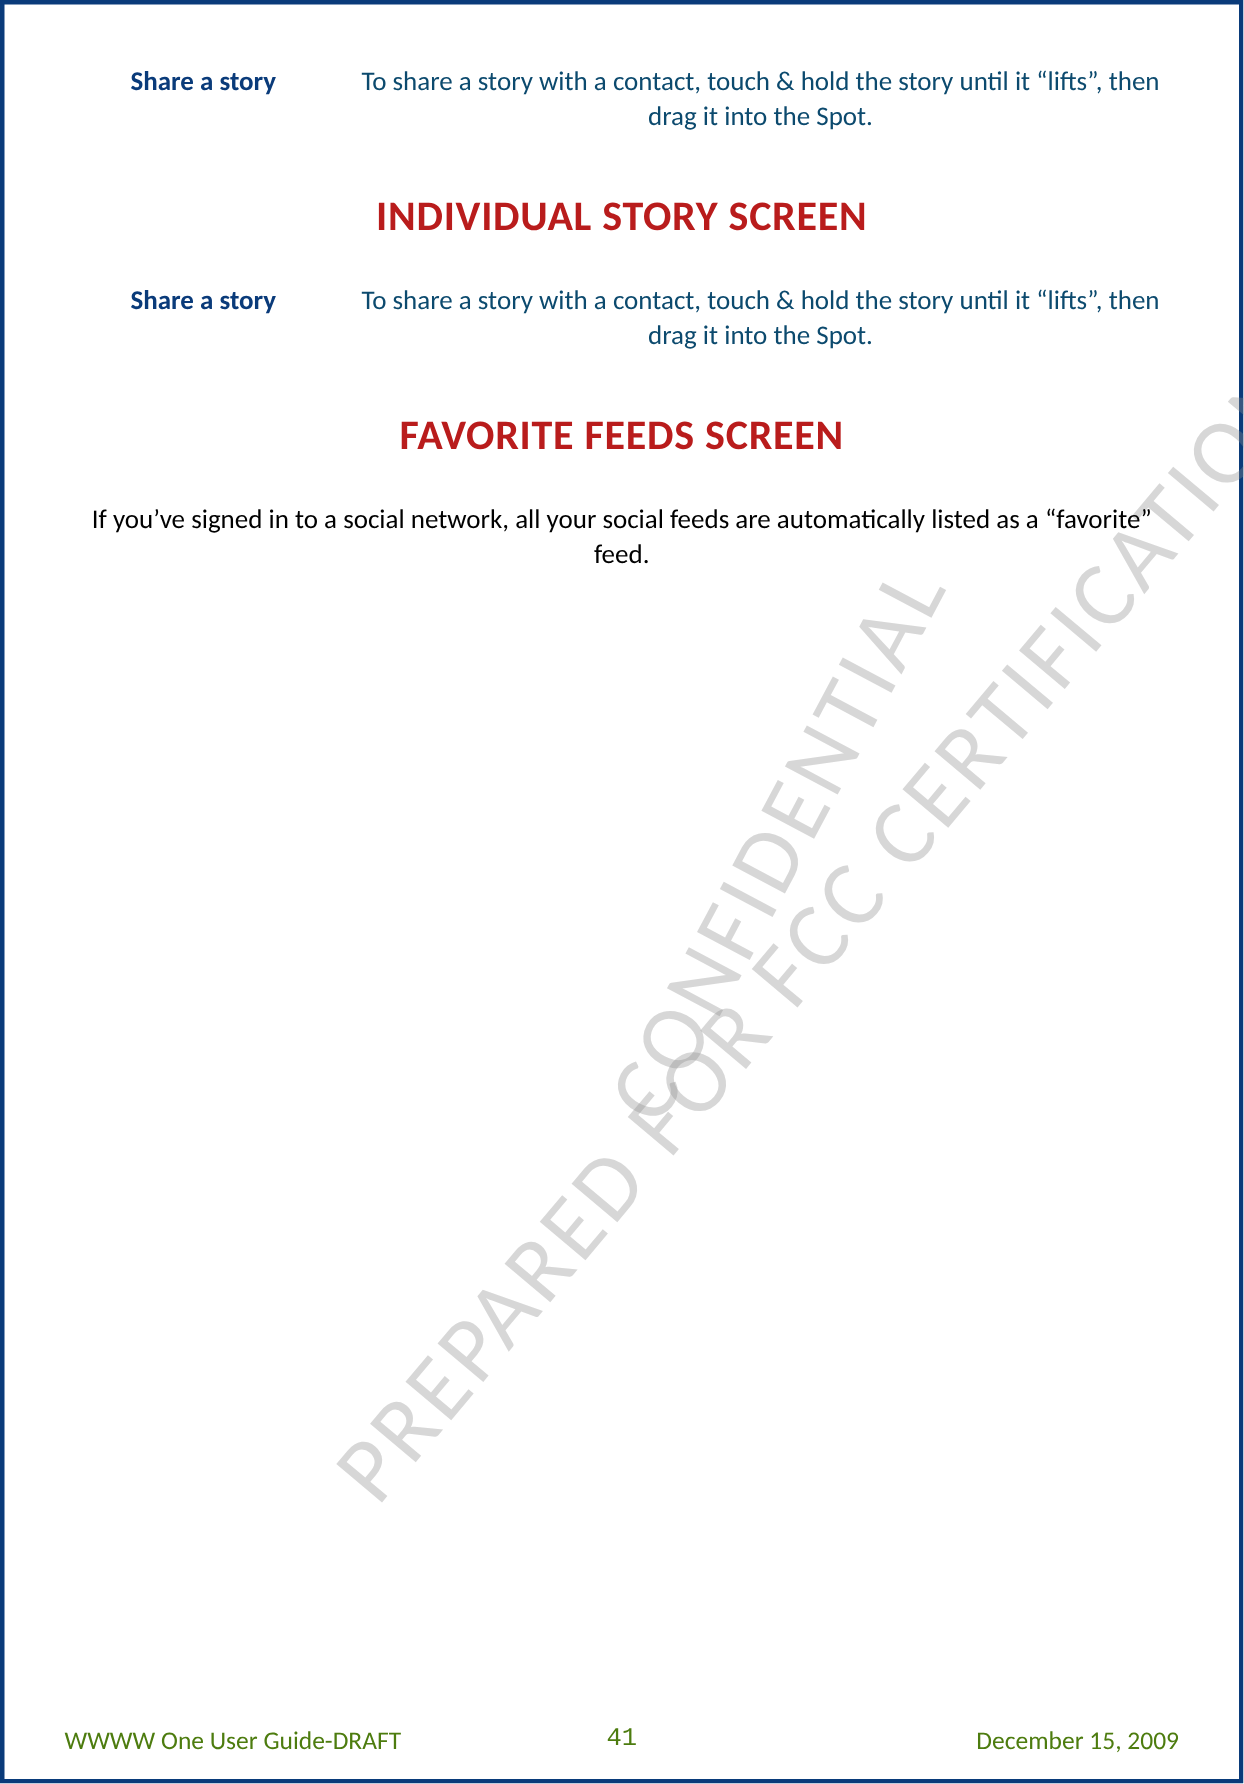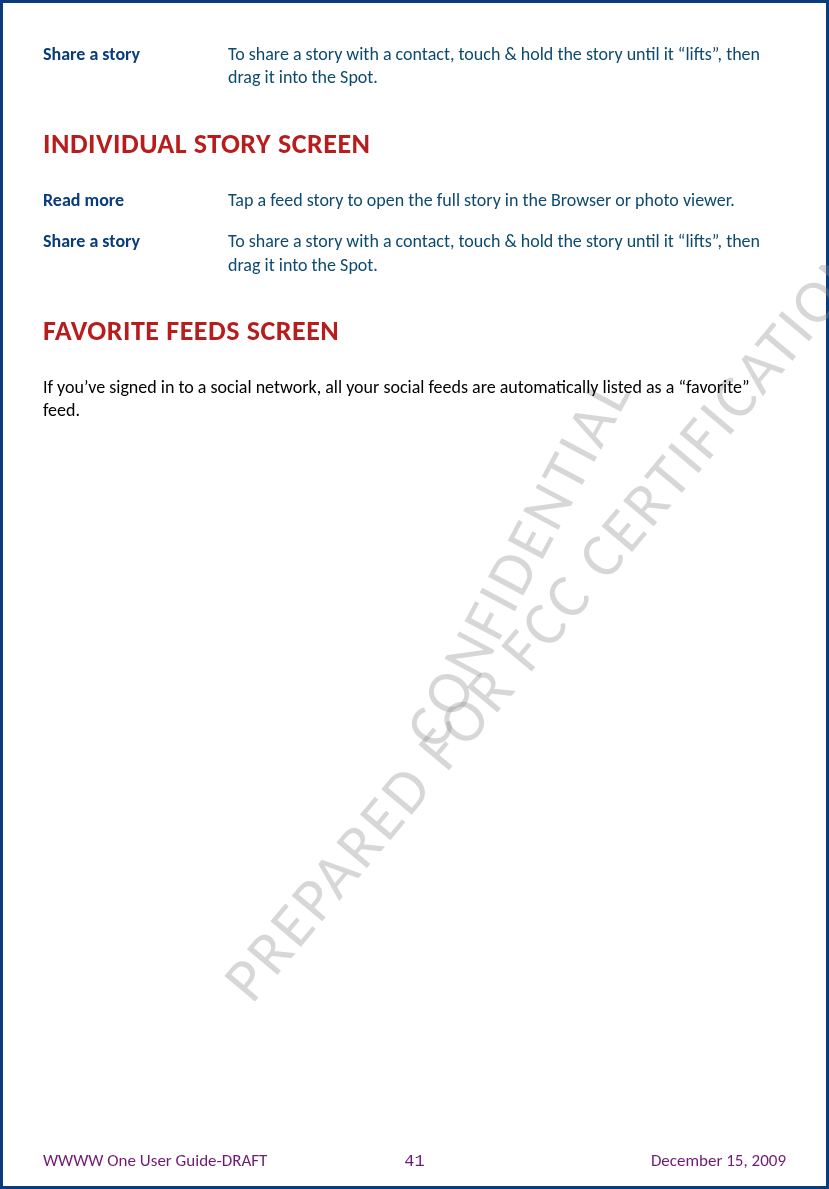--- a/index.html
+++ b/index.html
@@ -39,20 +39,21 @@
     }
     .wm2 {
       top: 520px;
       left: 310px;
       transform: rotate(-62deg);
       transform-origin: center;
     }
     .content {
       position: relative;
       z-index: 2;
+      text-align: center;
     }
     .def-row {
       display: flex;
       margin-bottom: 18px;
     }
     .def-term {
       width: 185px;
       flex-shrink: 0;
       color: #0a3b7a;
       font-weight: bold;
@@ -78,23 +79,23 @@
       line-height: 1.3;
       margin-bottom: 14px;
     }
     .footer {
       position: absolute;
       bottom: 15px;
       left: 40px;
       right: 40px;
       display: flex;
       justify-content: space-between;
-      align-items: flex-end;
+      align-items: flex-start;
       font-size: 17px;
-      color: #701a75;
+      color: #4d7c0f;
     }
     .footer-center {
       position: absolute;
       left: 50%;
       transform: translateX(-50%);
       font-family: Liberation Mono, monospace;
     }
   </style>
 </head>
 <body>
@@ -107,24 +108,20 @@
   <div class="content">
 
     <div class="def-row">
       <div class="def-term">Share a story</div>
       <div class="def-desc">To share a story with a contact, touch &amp; hold the story until it “lifts”, then drag it into the Spot.</div>
     </div>
 
     <h2 class="section-heading">INDIVIDUAL STORY SCREEN</h2>
 
 
-    <div class="def-row">
-      <div class="def-term">Read more</div>
-      <div class="def-desc">Tap a feed story to open the full story in the Browser or photo viewer.</div>
-    </div>
 
     <div class="def-row">
       <div class="def-term">Share a story</div>
       <div class="def-desc">To share a story with a contact, touch &amp; hold the story until it “lifts”, then drag it into the Spot.</div>
     </div>
 
     <h2 class="section-heading">FAVORITE FEEDS SCREEN</h2>
 
     <p class="body-para">If you’ve signed in to a social network, all your social feeds are automatically listed as a “favorite” feed.</p>
 

